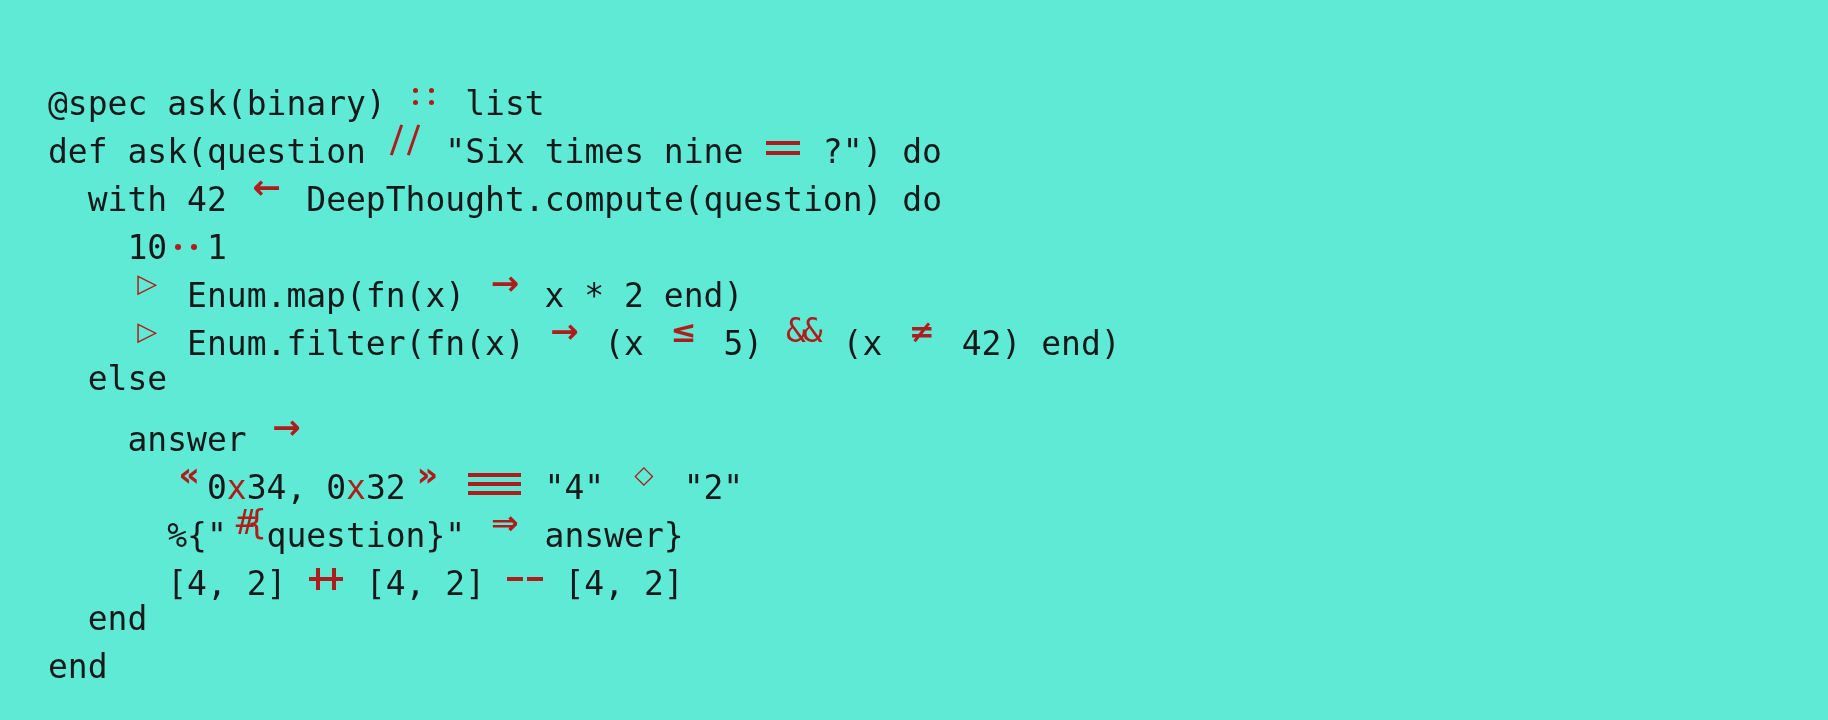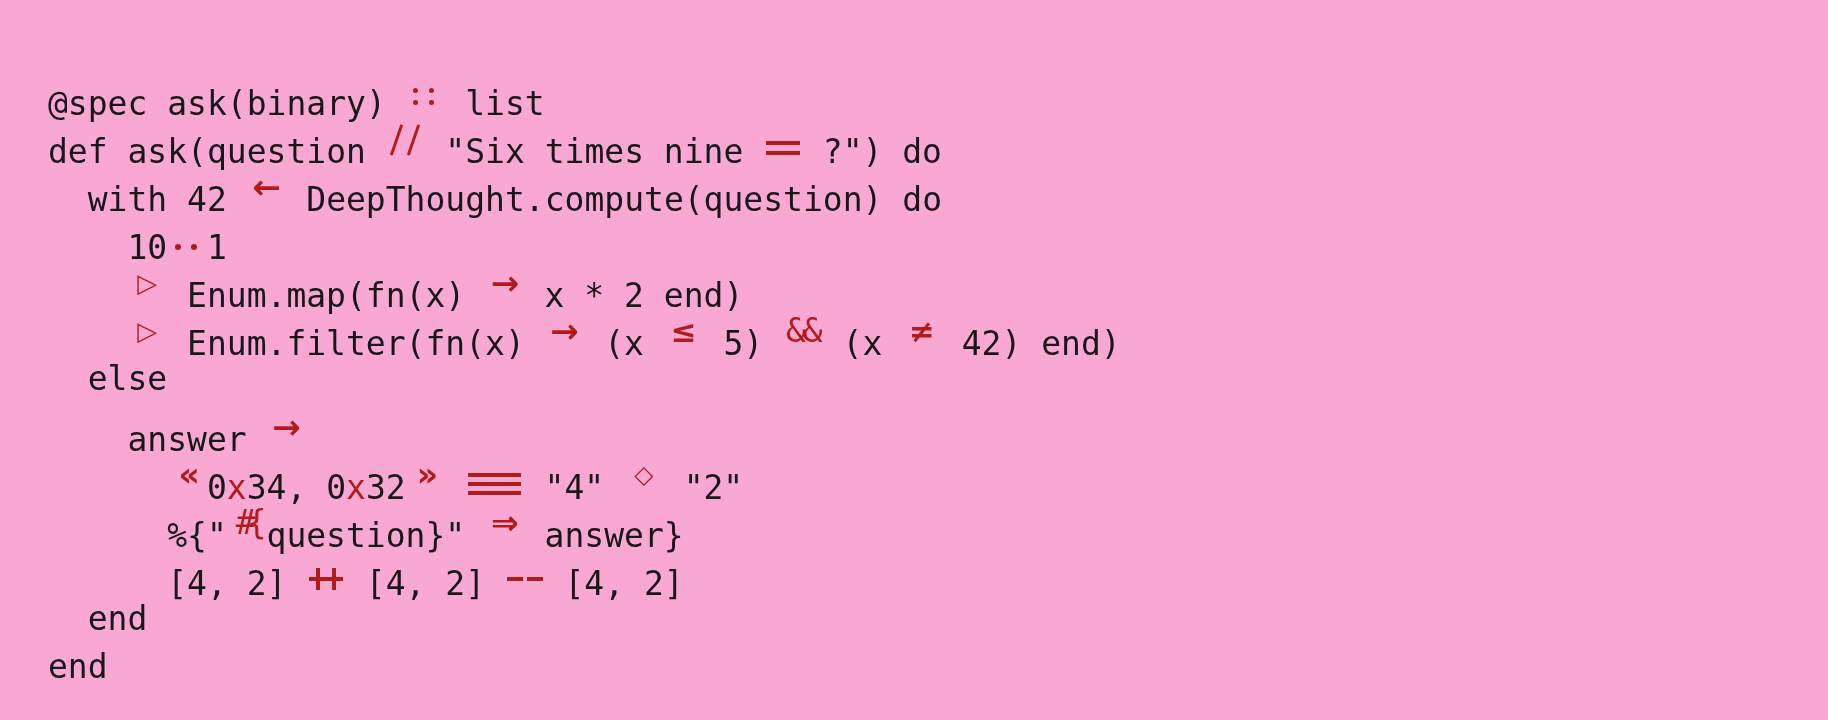--- a/index.html
+++ b/index.html
@@ -12,21 +12,21 @@
     height: 720px;
     overflow: hidden;
     font-family: "DejaVu Sans Mono", "Liberation Mono", monospace;
   }
 
   #code-surface {
     position: relative;
     width: 1828px;
     height: 720px;
     box-sizing: border-box;
-    background: #f9a8d4;
+    background: #5eead4;
     padding: 34px 0 0 48px;
   }
 
   .code-block {
     font-family: "DejaVu Sans Mono", "Liberation Mono", monospace;
     font-size: 33px;
     line-height: 48px;
     color: #17181a;
     letter-spacing: 0px;
     white-space: pre;

